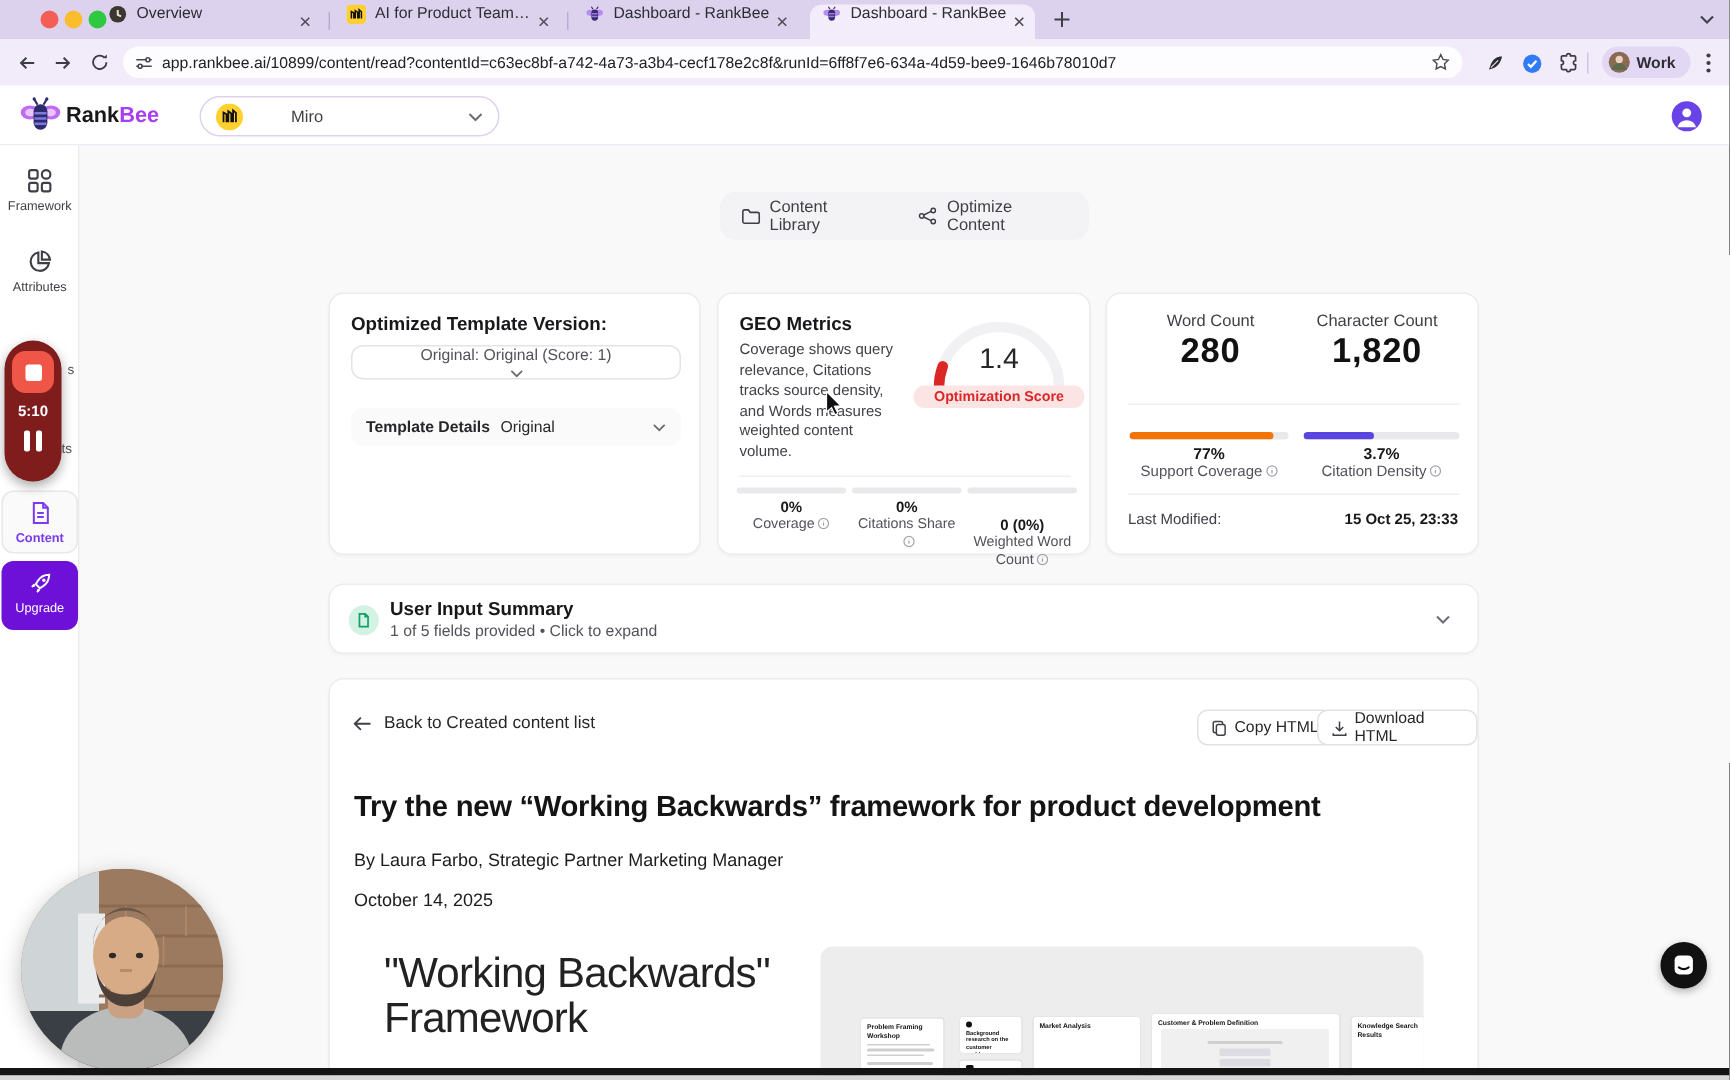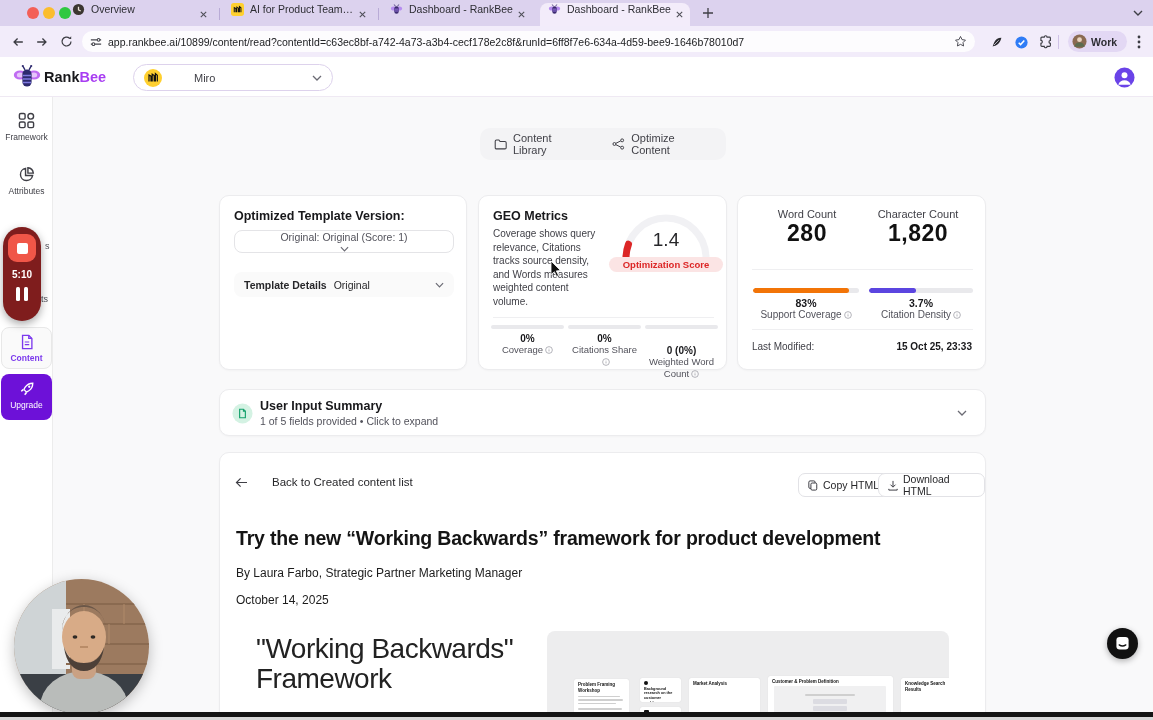--- a/index.html
+++ b/index.html
@@ -406,21 +406,21 @@
     </div>
     <div class="abs" style="left:124px;top:12px;width:112px;">
       <div class="bigstatlbl">Character Count</div>
       <div class="bigstat">1,820</div>
     </div>
     <div class="hr" style="left:14px;top:73px;width:221px;"></div>
     <div class="pbar" style="left:15px;top:92px;width:106px;">
         <div class="pfill" style="background: rgb(242, 116, 7); width: 91%;"></div>
       </div>
     <div class="abs" style="left:15px;top:101px;width:106px;">
-      <div class="metricval" style="font-size:10.5px;">83%</div>
+      <div class="metricval" style="font-size:10.5px;">77%</div>
       <div class="metriclbl" style="font-size:10px;"><span>Support Coverage</span><span class="infoi"><svg width="8" height="8" viewBox="0 0 10 10">
               <circle cx="5" cy="5" r="4.2" fill="none" stroke="#a1a1aa" stroke-width="1"></circle>
               <path d="M5 4.2v2.6M5 2.8v.4" stroke="#a1a1aa" stroke-width="1"></path>
             </svg></span></div>
     </div>
     <div class="pbar" style="left:131px;top:92px;width:104px;">
         <div class="pfill" style="background: rgb(91, 69, 224); width: 45%;"></div>
       </div>
     <div class="abs" style="left:131px;top:101px;width:104px;">
       <div class="metricval" style="font-size:10.5px;">3.7%</div>
@@ -445,21 +445,21 @@
     <div class="abs" style="left:40px;top:9px;font-size:12.5px;font-weight:bold;color:#18181b;">User Input Summary</div>
     <div class="abs" style="left:40px;top:25px;font-size:10.5px;color:#52525b;">1 of 5 fields provided • Click to expand</div>
     <span class="abs" style="right:18px;top:20px;">
         <svg width="10" height="6" viewBox="0 0 10 6">
           <path d="M1 1l4 4 4-4" fill="none" stroke="#6b6b74" stroke-width="1.3"></path>
         </svg>
       </span>
   </div>
 
   <div class="card" style="left:219px;top:452px;width:767px;height:268px;border-radius:10px 10px 0 0;">
-    <div class="abs" style="left:15px;top:23px;display:flex;align-items:center;gap:24px;font-size:11.5px;color:#27272a;">
+    <div class="abs" style="left:15px;top:23px;display:flex;align-items:center;gap:8px;font-size:11.5px;color:#27272a;">
       <span>
           <svg width="13" height="11" viewBox="0 0 14 12">
             <path d="M13 6H1.5M6 1.5L1.5 6 6 10.5" fill="none" stroke="#3f3f46" stroke-width="1.3"></path>
           </svg>
         </span>
       <span>Back to Created content list</span>
     </div>
     <div class="btn abs" style="left:578px;top:20px;">
       <span>
           <svg width="10" height="11" viewBox="0 0 12 13">

